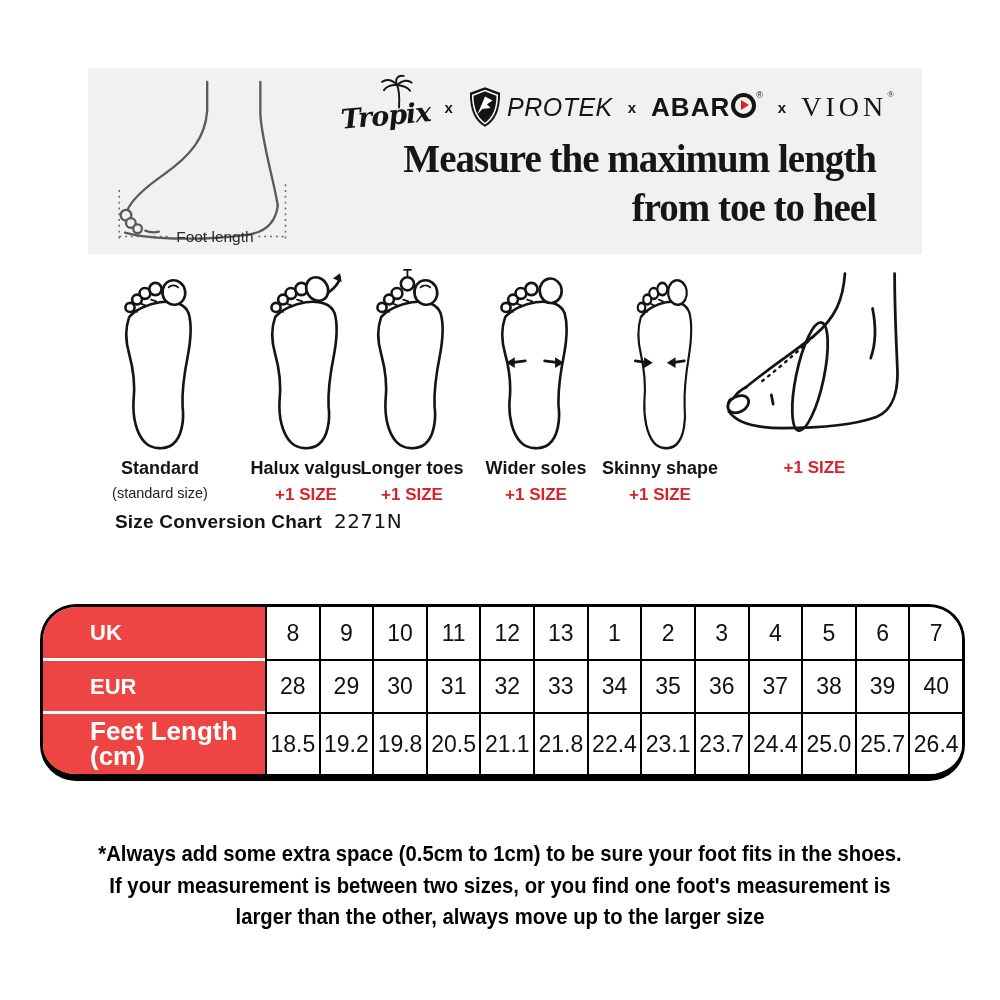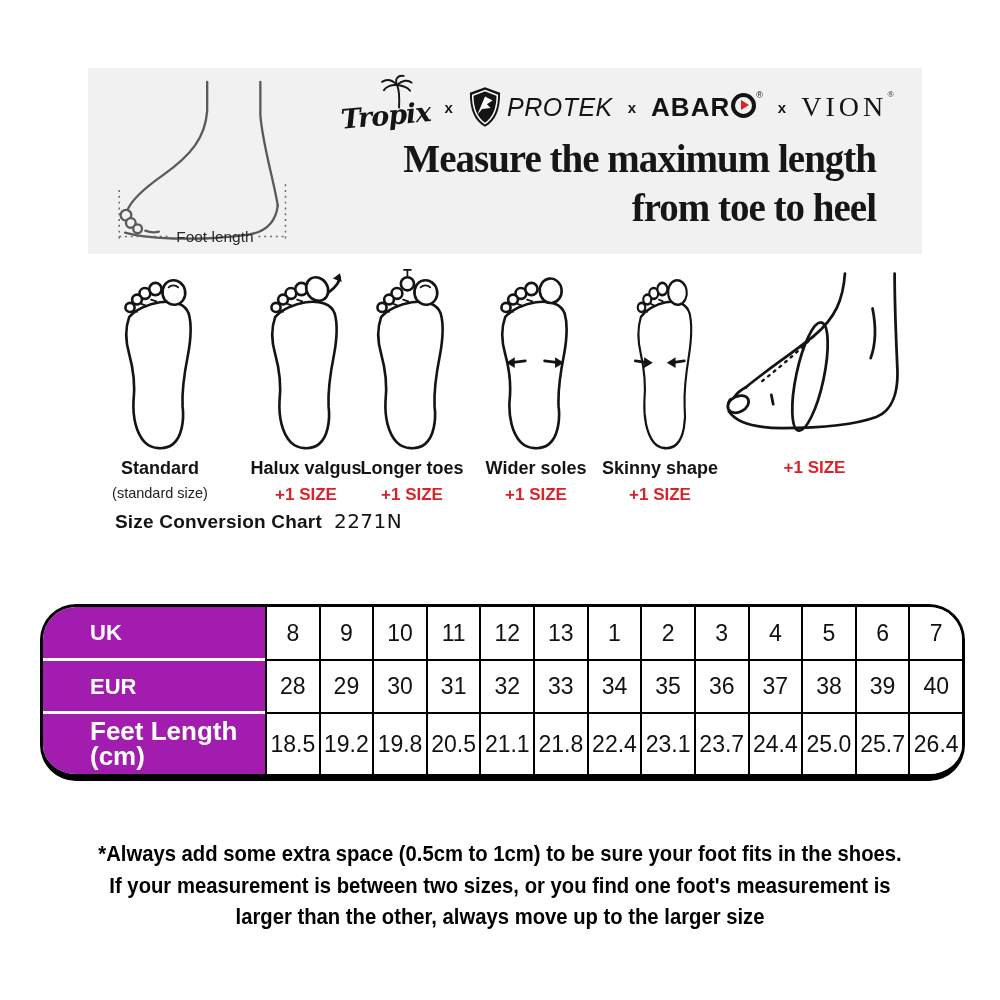--- a/index.html
+++ b/index.html
@@ -45,21 +45,21 @@
   
   .chart-title { position:absolute; left:115px; top:509px; font-size:19px; font-weight:700; letter-spacing:0.2px; }
   .chart-model { font-family:"DejaVu Sans", sans-serif; font-size:20px; font-weight:400; margin-left:12px; letter-spacing:0.5px; }
 
   
   .size-table { position:absolute; left:40px; top:604px; width:925px;
                 display:grid; grid-template-columns:222px repeat(13, 1fr);
                 grid-template-rows:54px 53px 60px;
                 border:3px solid #000; border-bottom-width:7px; border-radius:36px;
                 overflow:hidden; background:#fff; }
-  .hcell { background:#a21caf; color:#fff; font-weight:700; font-size:22px;
+  .hcell { background:#ef4444; color:#fff; font-weight:700; font-size:22px;
            display:flex; flex-direction:column; justify-content:center; padding-left:47px; line-height:25px; }
   .hcell.sep { border-bottom:3.5px solid #fff; }
   .hcell .sub { font-size:26px; }
   .dcell { display:flex; align-items:center; justify-content:center; font-size:23px; color:#111;
            border-left:2.5px solid #000; background:#fff; }
   .dcell.sep { border-bottom:2.5px solid #000; }
 
   
   .footnote { position:absolute; left:0; top:838px; width:1000px; text-align:center;
               font-size:22.5px; line-height:31.5px; font-weight:700; color:#000;

